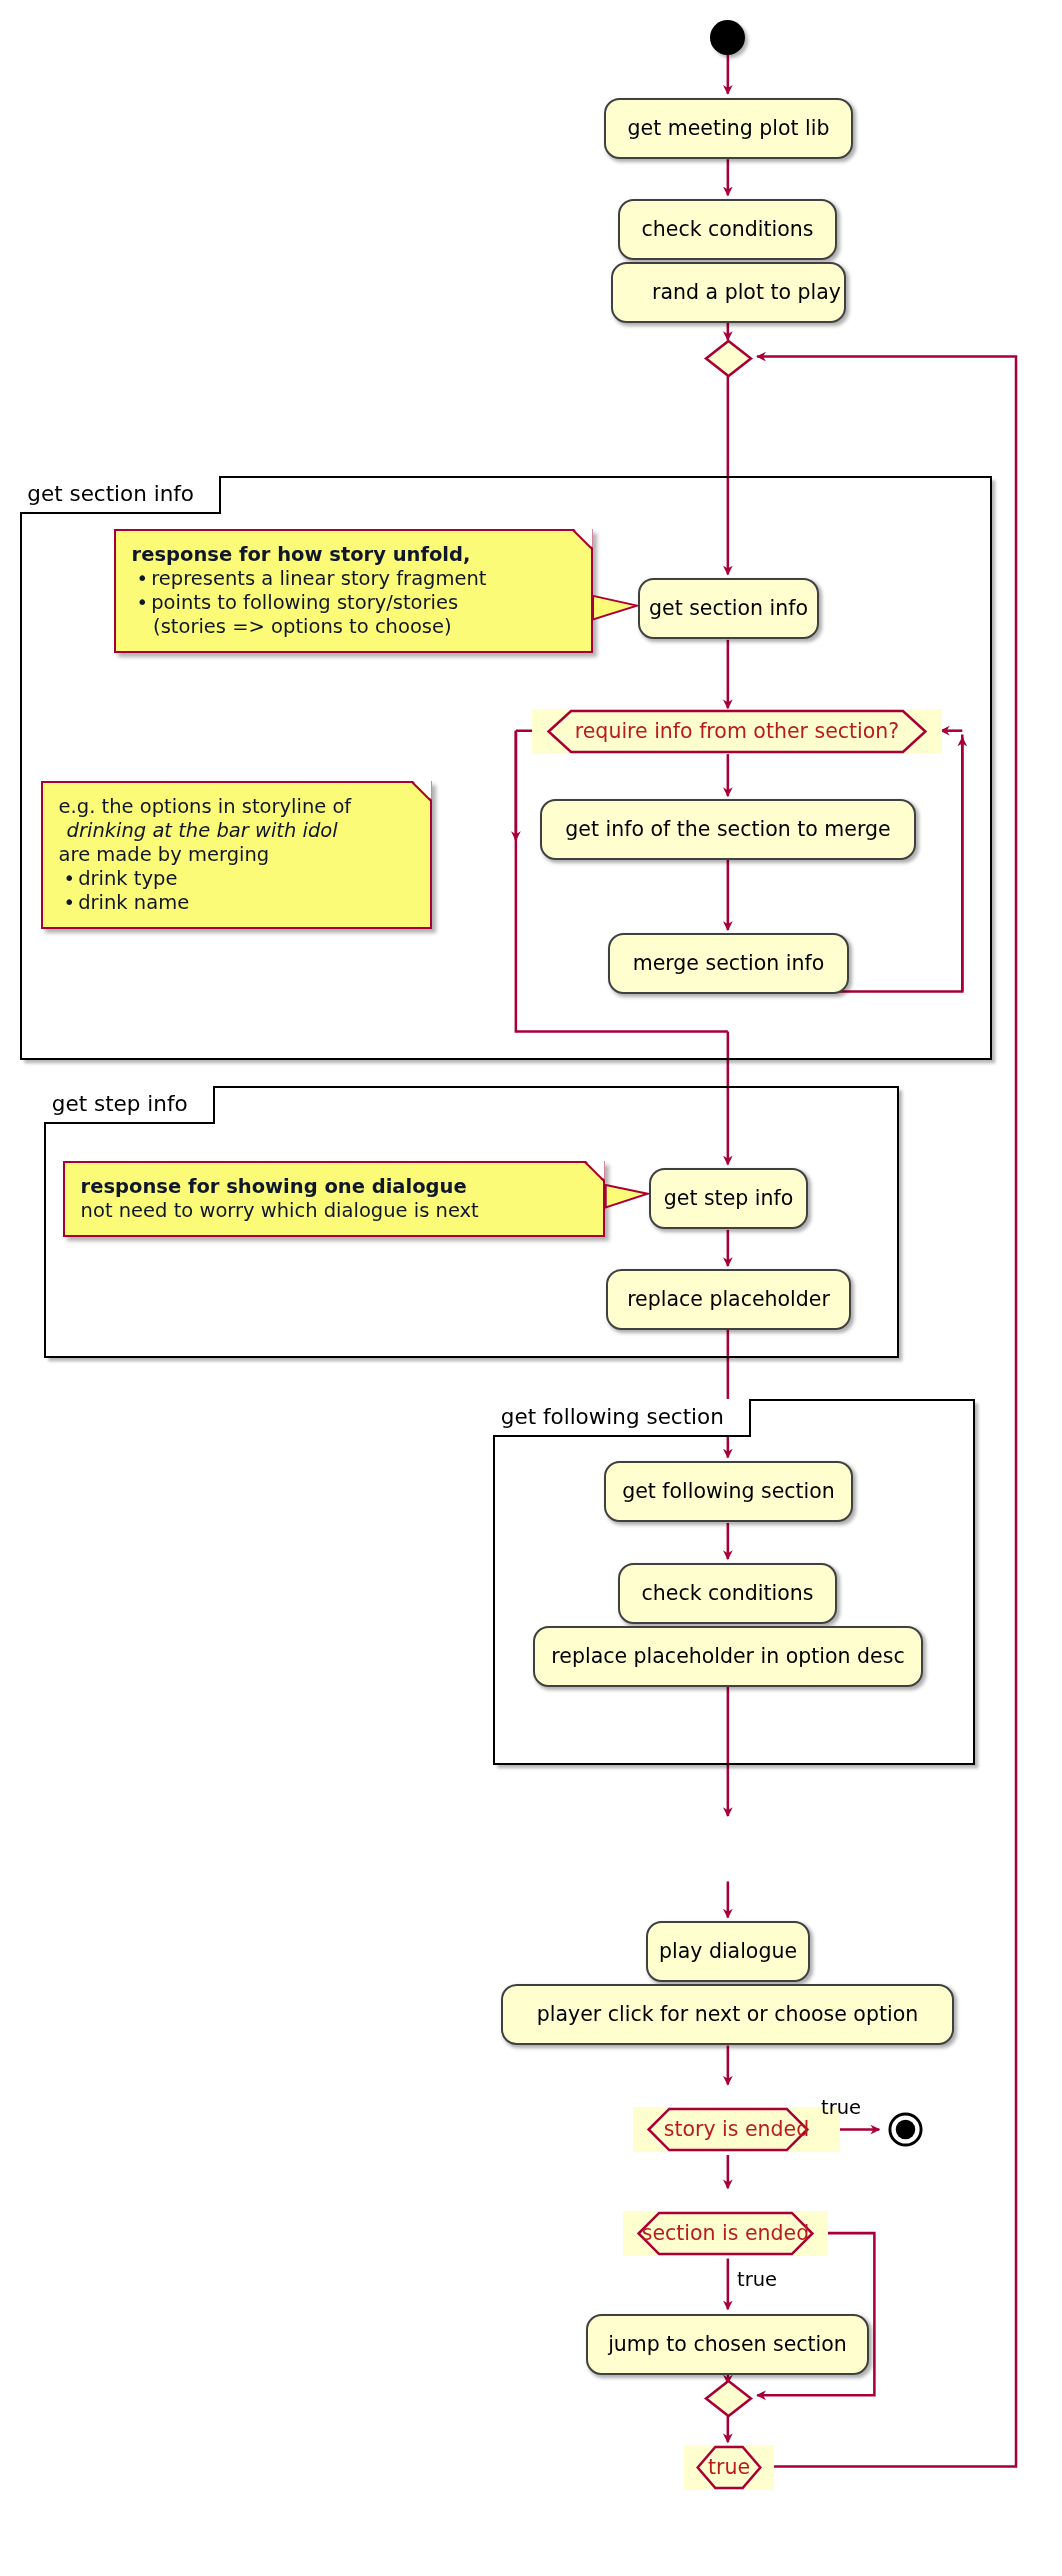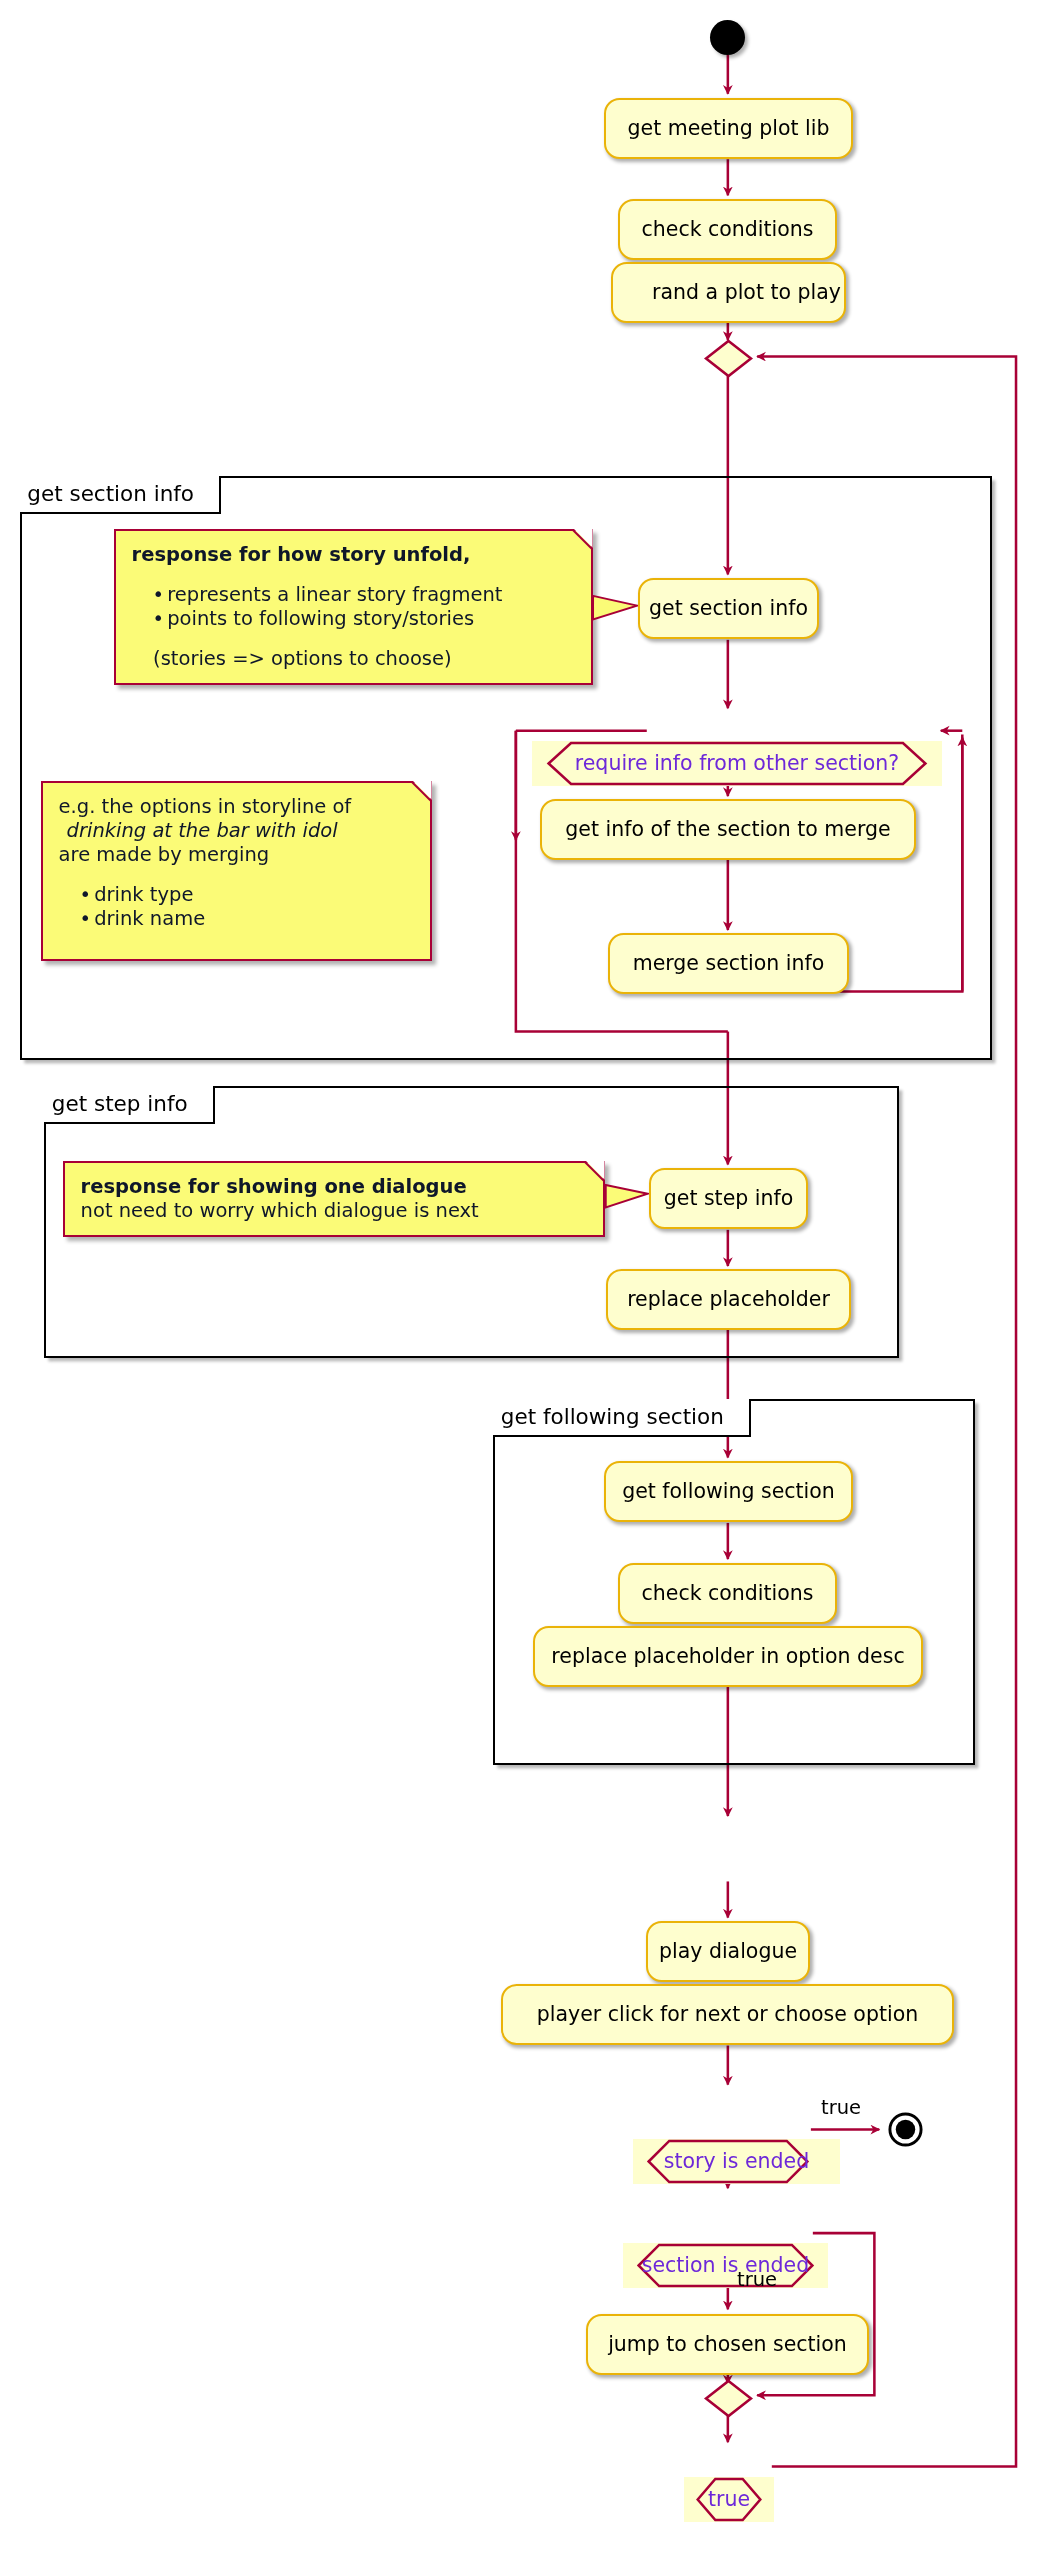--- a/index.html
+++ b/index.html
@@ -22,47 +22,46 @@
     left: 0; top: 0;
     width: 1063px; height: 2576px;
     pointer-events: none;
   }
 
   
   .act {
     position: absolute;
     box-sizing: border-box;
     background: #FEFECE;
-    border: 2px solid #eab308;
+    border: 2px solid #404040;
     border-radius: 15.6px;
     color: #000000;
     font-size: 20.5px;
     line-height: 1;
     display: flex;
     align-items: center;
     justify-content: center;
     white-space: nowrap;
     box-shadow: 2.9px 2.9px 3.9px rgba(0,0,0,0.32);
     z-index: 5;
   }
 
   
   .hex {
     position: absolute;
     box-sizing: border-box;
     background: #FEFECE;
-    color: #6d28d9;
+    color: #b91c1c;
     font-size: 20.5px;
     line-height: 1;
     display: flex;
     align-items: center;
     justify-content: center;
     white-space: nowrap;
     z-index: 5;
-    margin-top: 32px;
   }
   .hex .hexbg {
     position: absolute;
     left: 0; top: 0; right: 0; bottom: 0;
   }
   .hex .hextext {
     position: relative;
     z-index: 2;
     padding: 0 21.5px;
   }
@@ -138,21 +137,21 @@
     border-left: 19.5px solid transparent;
     border-top: 19.5px solid #ffffff;
   }
   .note .dogear-line {
     position: absolute;
     top: -2px; right: -2px;
     width: 21.5px; height: 21.5px;
     pointer-events: none;
   }
   .note ul {
-    margin: 16px;
+    margin: 0;
     padding-left: 17.6px;
     list-style: none;
   }
   .note ul li {
     position: relative;
     padding-left: 2px;
   }
   .note ul li:before {
     content: "\2022";
     position: absolute;

